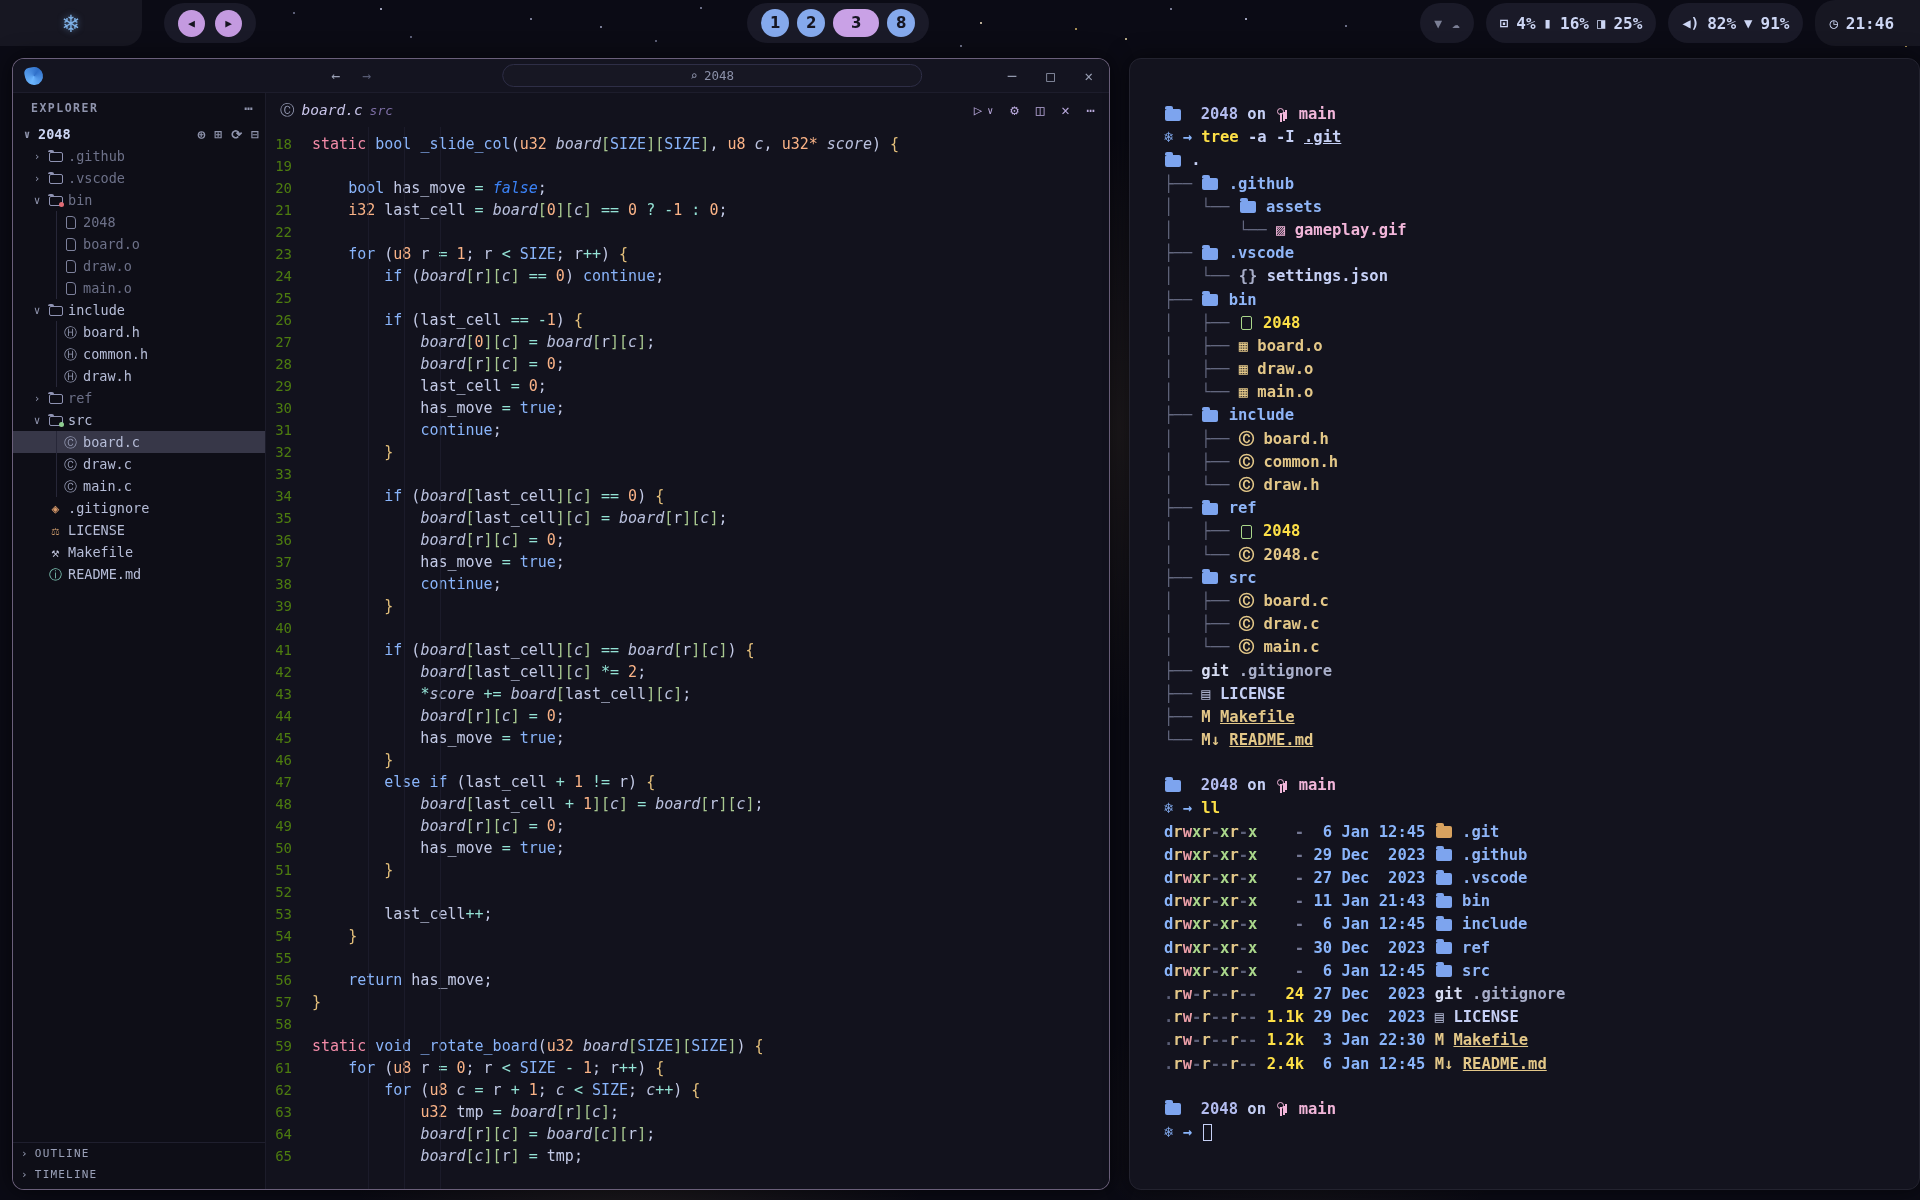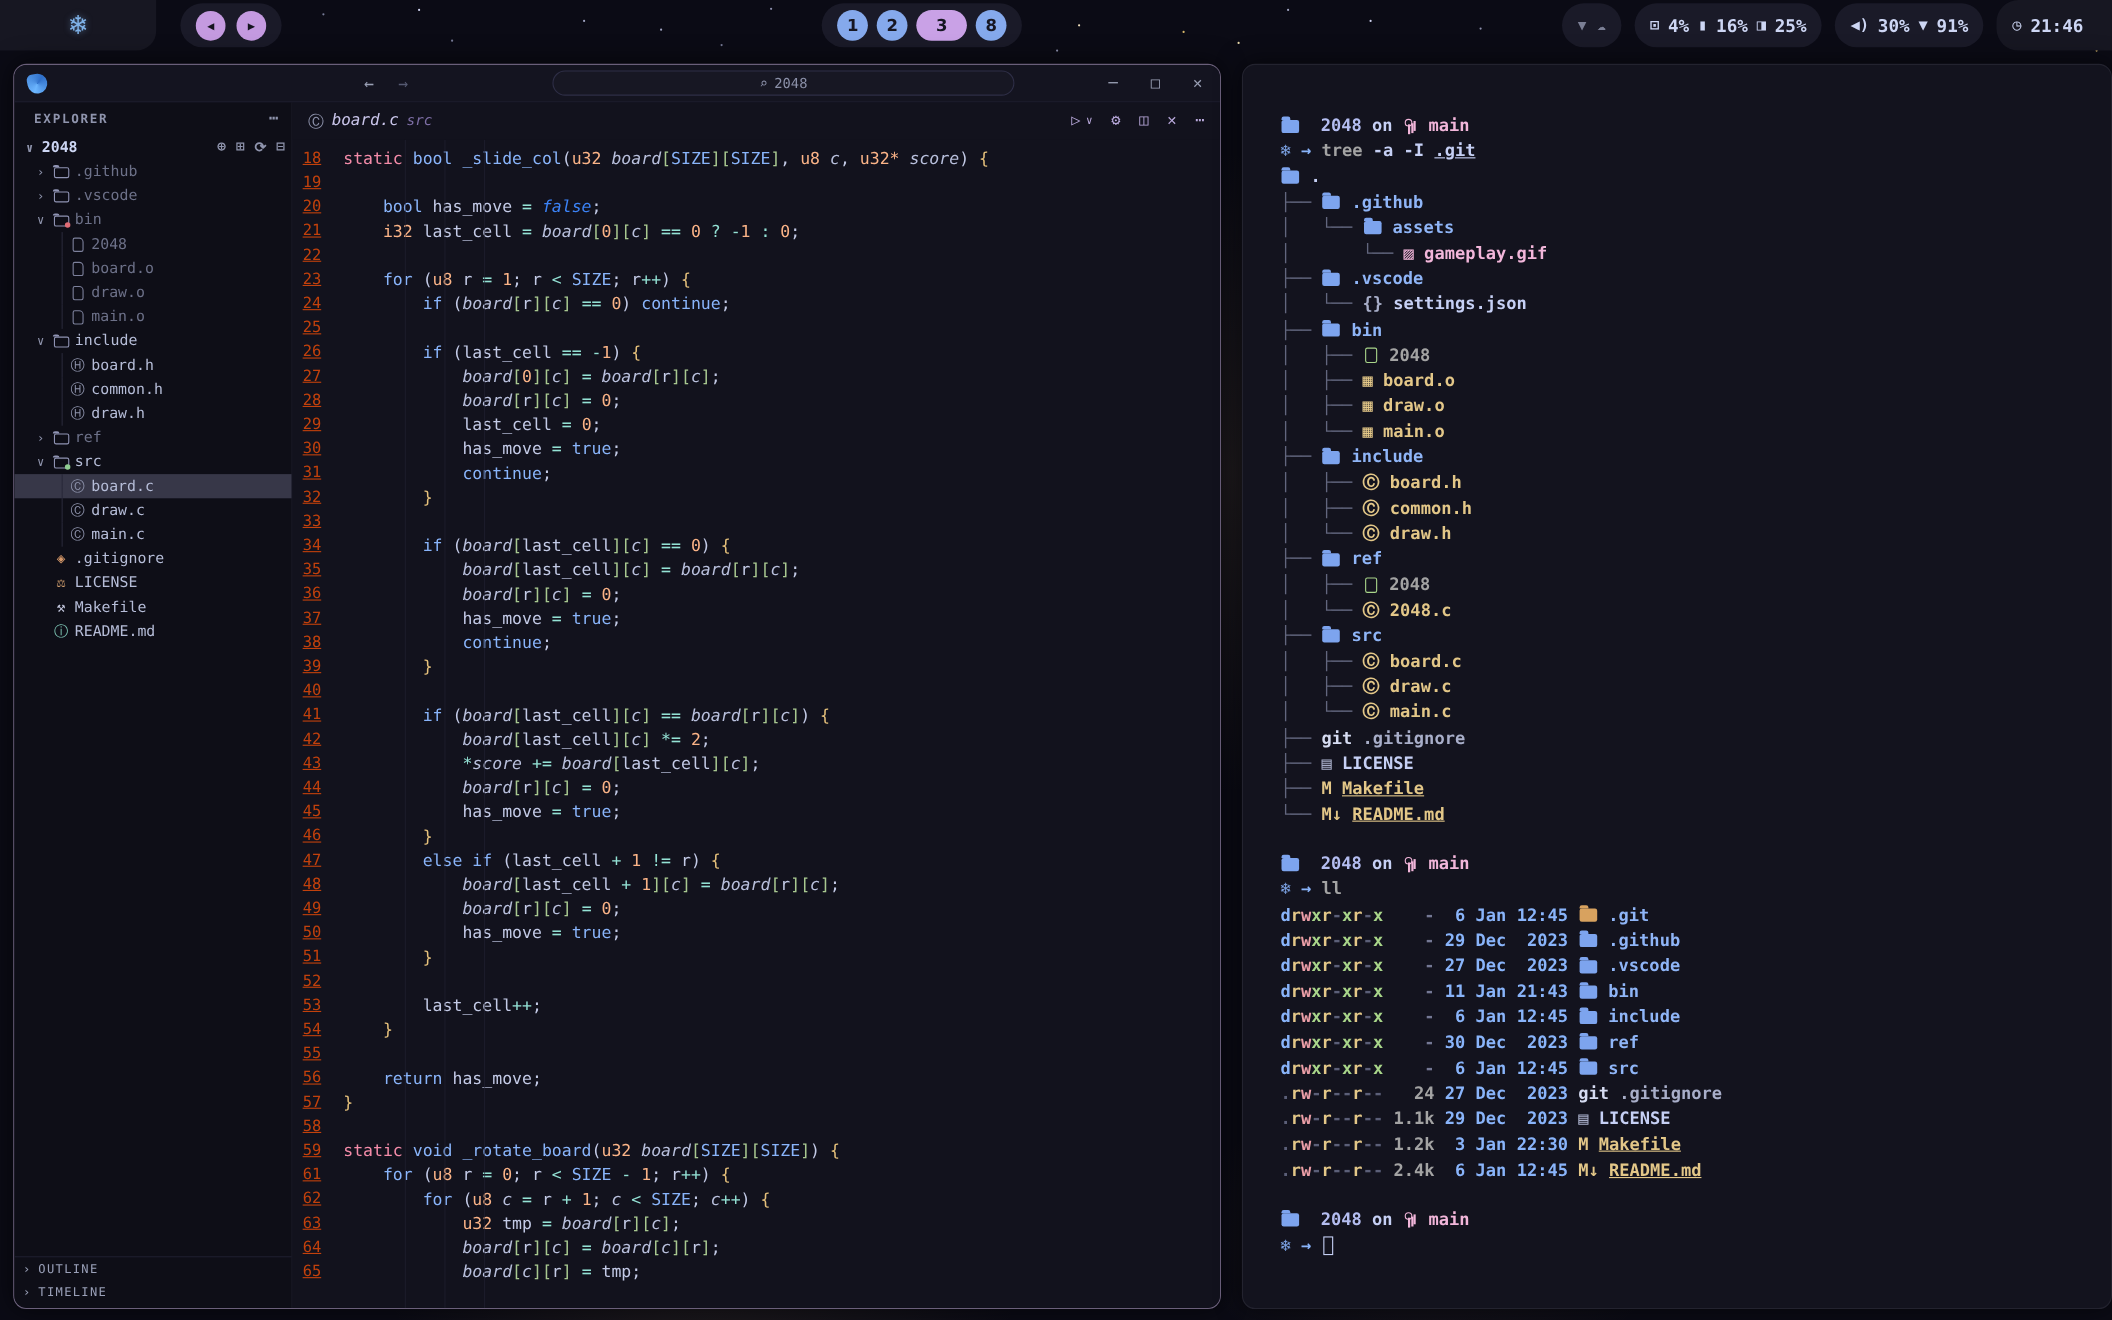--- a/index.html
+++ b/index.html
@@ -101,34 +101,34 @@
   .tabbar { height:34px; flex:0 0 34px; display:flex; align-items:center; padding:0 14px;
     background:#12121d; }
   .tab { display:flex; align-items:center; gap:7px; font-style:italic; font-size:14.5px; cursor:pointer; }
   .tab .tico { color:#8f94ad; font-style:normal; }
   .tab .tfile { color:#c9c5ea; } .tab .tpath { color:#7e6fa6; font-size:13px; }
   .ed-acts { margin-left:auto; display:flex; align-items:center; gap:17px; color:#b9a9dc; font-size:14px; }
   .ed-acts .sm { font-size:10px; margin-left:-12px; }
   .code { flex:1; position:relative; overflow:hidden; padding-top:6px; }
   .guide { position:absolute; top:0; bottom:0; width:1px; background:#23233395; }
   .cline { height:22px; line-height:22px; display:flex; white-space:pre; font-size:15px; }
-  .cnum { flex:0 0 46px; text-align:right; color:#c2410c; padding-right:20px; font-size:14px;text-decoration:underline; }
+  .cnum { flex:0 0 46px; text-align:right; color:#4d7c0f; padding-right:20px; font-size:14px; }
   .s-r{color:#f38ba8;} .s-b{color:#89b4fa;} .s-bi{color:#89b4fa;}
   .s-p{color:#fab387;} .s-pi{color:#3b82f6;font-style:italic;}
   .s-v{color:#b9c0dd;font-style:italic;} .s-t{color:#94e2d5;} .s-g{color:#a8c890;}
   .s-y{color:#e5c07b;} .s-d{color:#c3cae6;} .s-c{color:#696d87;font-style:italic;}
   
   .term-win { left:1129px; top:58px; width:791px; height:1132px; background:#13131e;
     border:1px solid #23232f; box-shadow:0 0 22px rgba(0,0,0,.55);
     padding:44px 0 0 34px; font-size:15.5px; font-weight:bold; }
   .tline { height:23.2px; line-height:23.2px; white-space:pre; display:flex; align-items:center; }
   .tgap { height:22px; }
   .t-d{color:#c6d0f5;} .t-dim{color:#747894;} .t-tr{color:#62667e;font-weight:normal;}
   .t-blu{color:#89b4fa;} .t-blub{color:#8fb5f7;} .t-lavb{color:#b4bdf0;}
-  .t-pnk{color:#f2b6da;} .t-pnkb{color:#f2b6da;} .t-grn{color:#a3a3a3;}
+  .t-pnk{color:#f2b6da;} .t-pnkb{color:#f2b6da;} .t-grn{color:#fde047;}
   .t-yel{color:#e3c788;} .t-yelb{color:#e3c788;} .t-ylu{color:#e3c788;text-decoration:underline;}
   .t-gry{color:#a8aec9;} .t-gryb{color:#d6dcf2;} .t-und{color:#c6d0f5;text-decoration:underline;}
   .t-fla{color:#7ea5e8;}
   .p-d{color:#89b4fa;} .p-r{color:#e3c788;} .p-w{color:#ec9fa8;} .p-x{color:#a9d68a;} .p-n{color:#5b5f78;}
   .ti { display:inline-block; }
   .ti-dir { width:16px; height:12px; background:#7da4ee; border-radius:2px; position:relative; margin:0 1px; }
   .ti-dir::before { content:""; position:absolute; top:-3px; left:0; width:8px; height:3px;
     background:#7da4ee; border-radius:2px 2px 0 0; }
   .ti-dir.tan { background:#d8a25f; } .ti-dir.tan::before { background:#d8a25f; }
   .ti-filex { width:11px; height:14px; border:1.6px solid #a9d68a; border-radius:2px; margin:0 2px; }
@@ -173,21 +173,21 @@
     <div class="tb-pill stat-group">
       <span class="sicon">⊡</span>
       <span>4%</span>
       <span class="sicon">▮</span>
       <span>16%</span>
       <span class="sicon">◨</span>
       <span>25%</span>
     </div>
     <div class="tb-pill stat-group">
       <span class="sicon">◀)</span>
-      <span>30%</span>
+      <span>82%</span>
       <span class="sicon">▼</span>
       <span>91%</span>
     </div>
     <div class="tb-pill stat-group clock-pill">
       <span class="sicon">◷</span>
       <span>21:46</span>
     </div>
   </div>
 </div>
 

